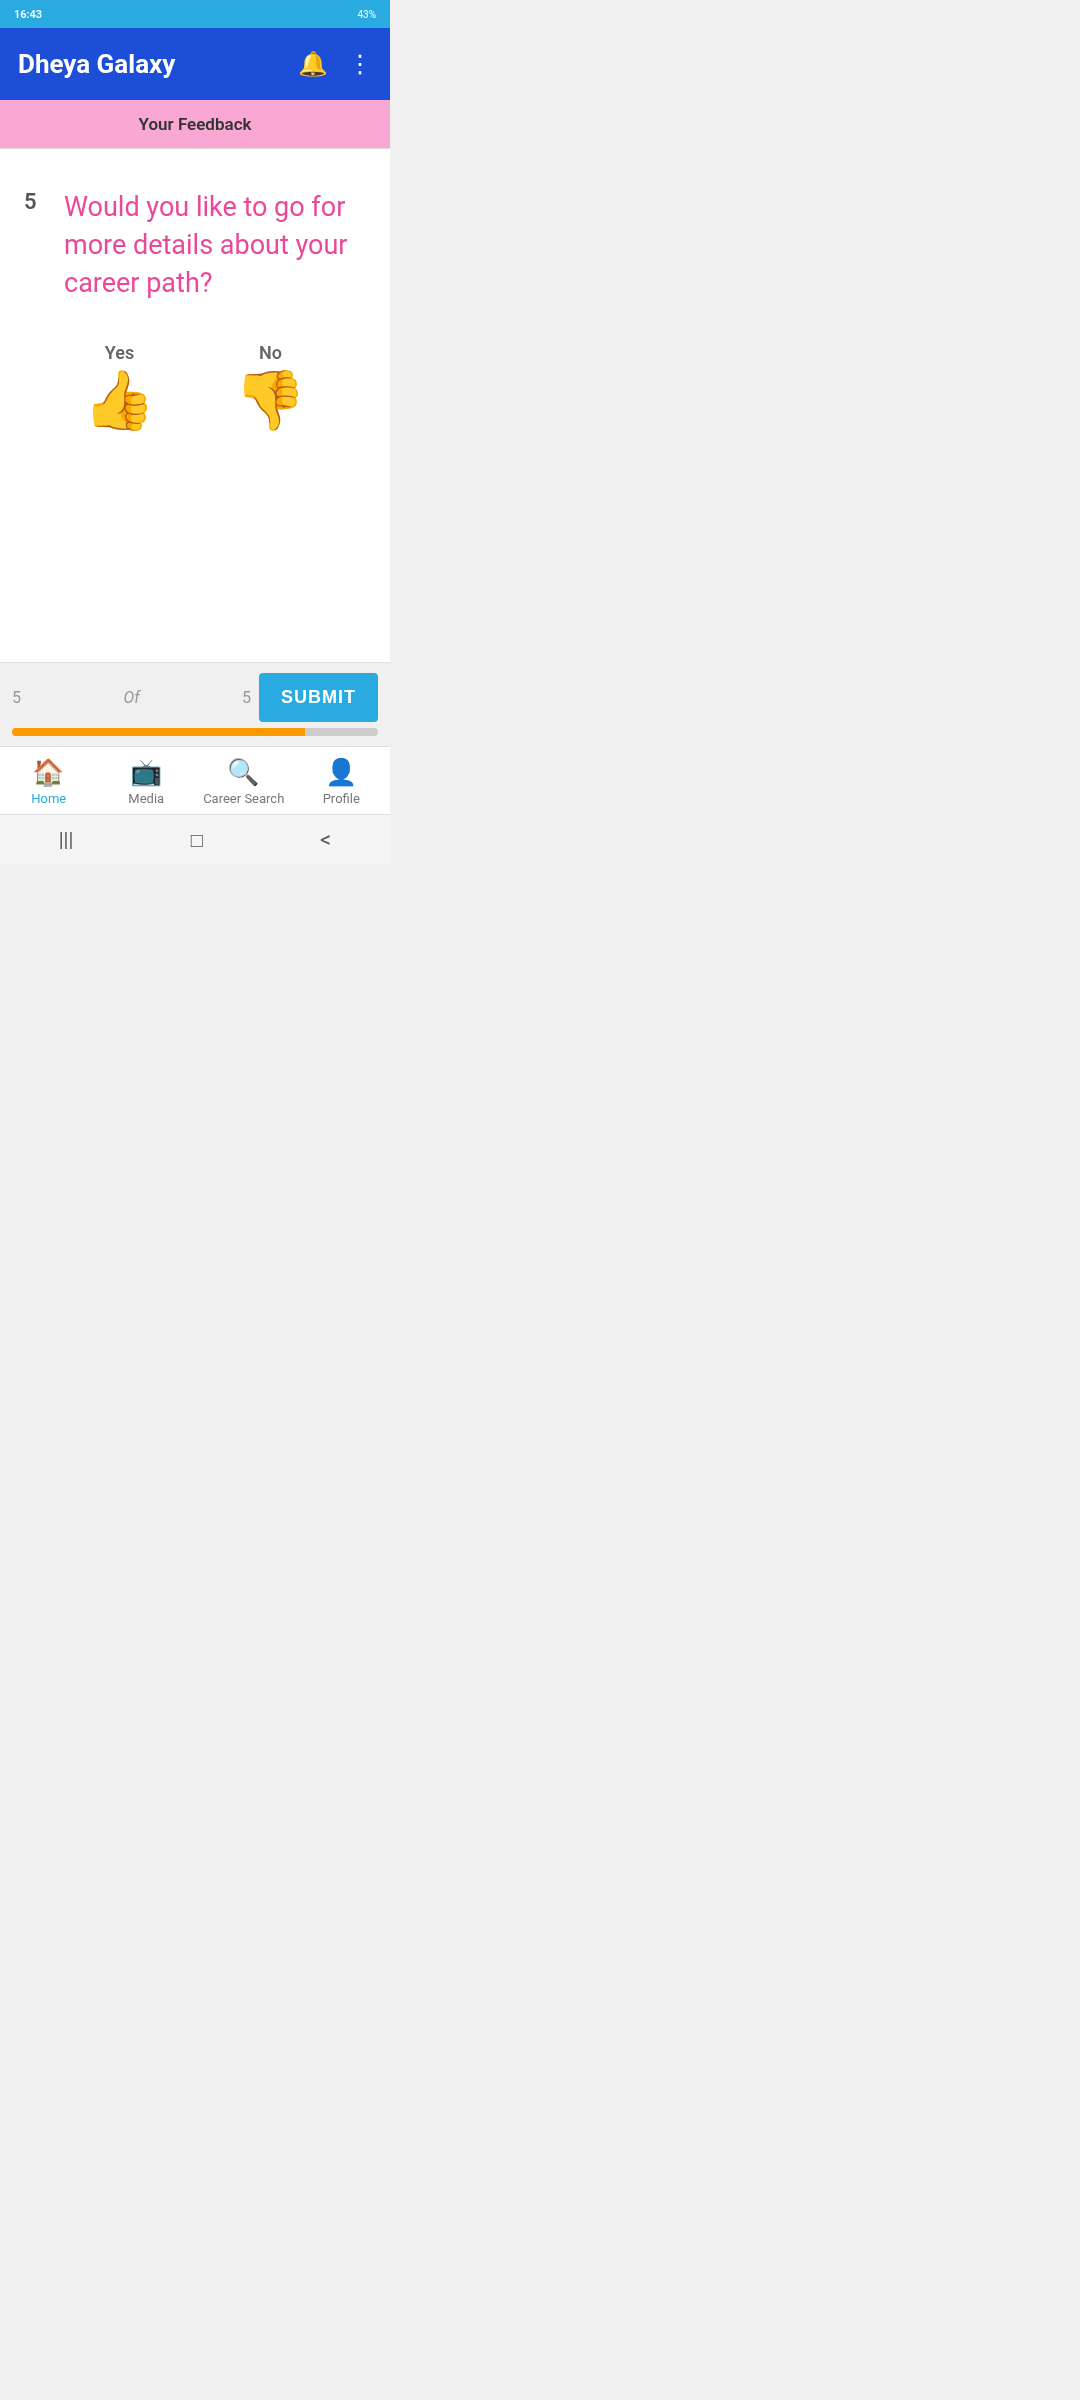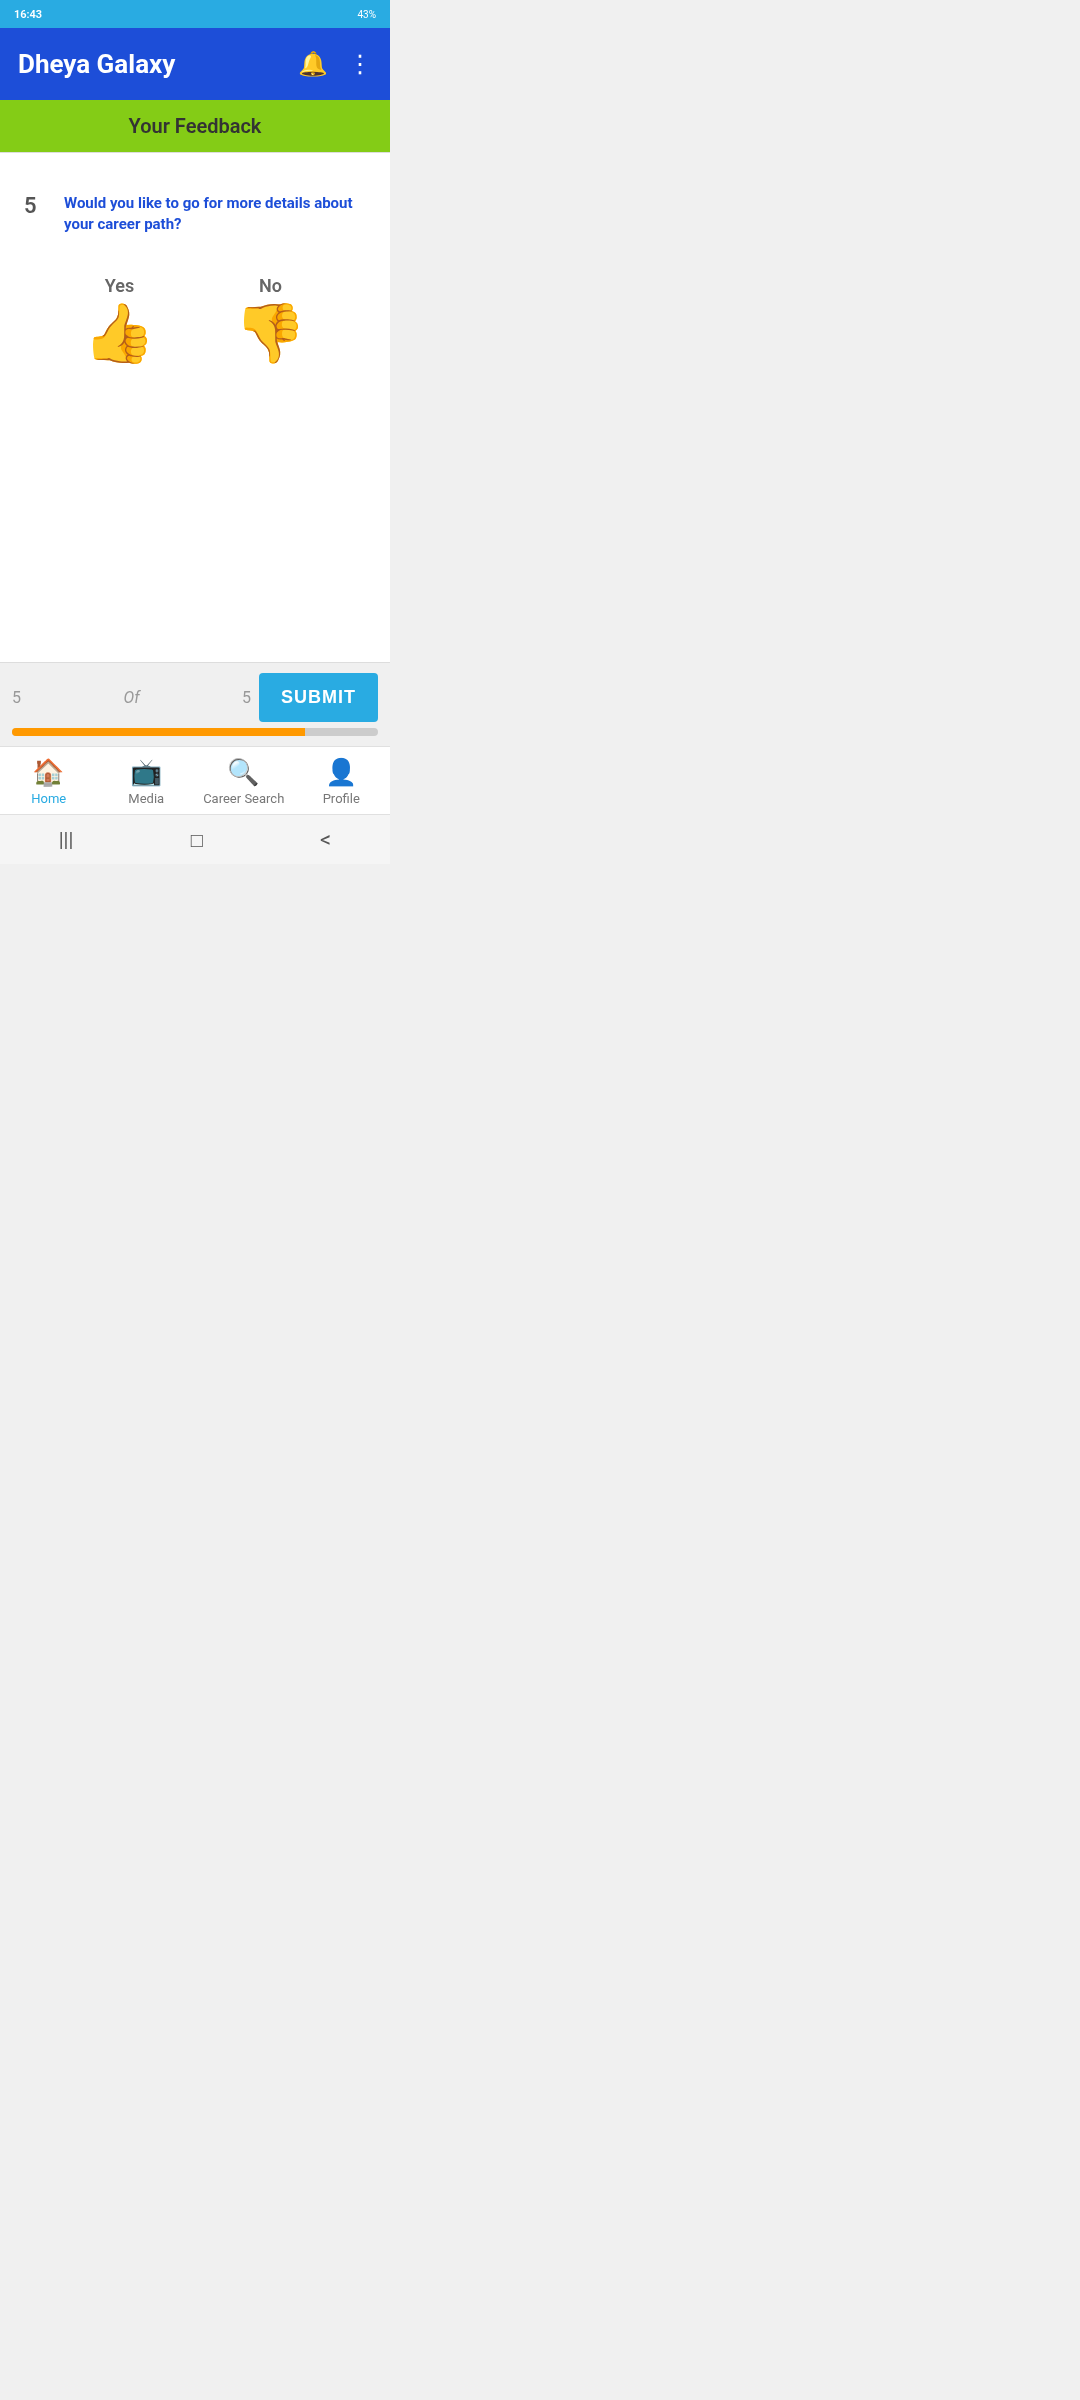--- a/index.html
+++ b/index.html
@@ -57,24 +57,24 @@
       gap: 20px;
     }
     .header-icon {
       color: white;
       font-size: 24px;
       cursor: pointer;
     }
 
     
     .feedback-header {
-      background: #84cc16;
+      background: #f9a8d4;
       text-align: center;
       padding: 14px;
-      font-size: 20px;
+      font-size: 17px;
       font-weight: 600;
       color: #333;
       border-bottom: 1px solid #ddd;
     }
 
     .main-content {
       background: white;
       flex: 1;
       display: flex;
       flex-direction: column;
@@ -95,23 +95,23 @@
     }
 
     .question-number {
       font-size: 22px;
       font-weight: 600;
       color: #555;
       min-width: 24px;
     }
 
     .question-text {
-      font-size: 15px;
-      font-weight: 700;
-      color: #1d4ed8;
+      font-size: 27px;
+      font-weight: 400;
+      color: #ec4899;
       line-height: 1.4;
     }
 
     .answer-row {
       display: flex;
       align-items: flex-start;
       justify-content: space-around;
       padding: 0 20px;
     }
 

